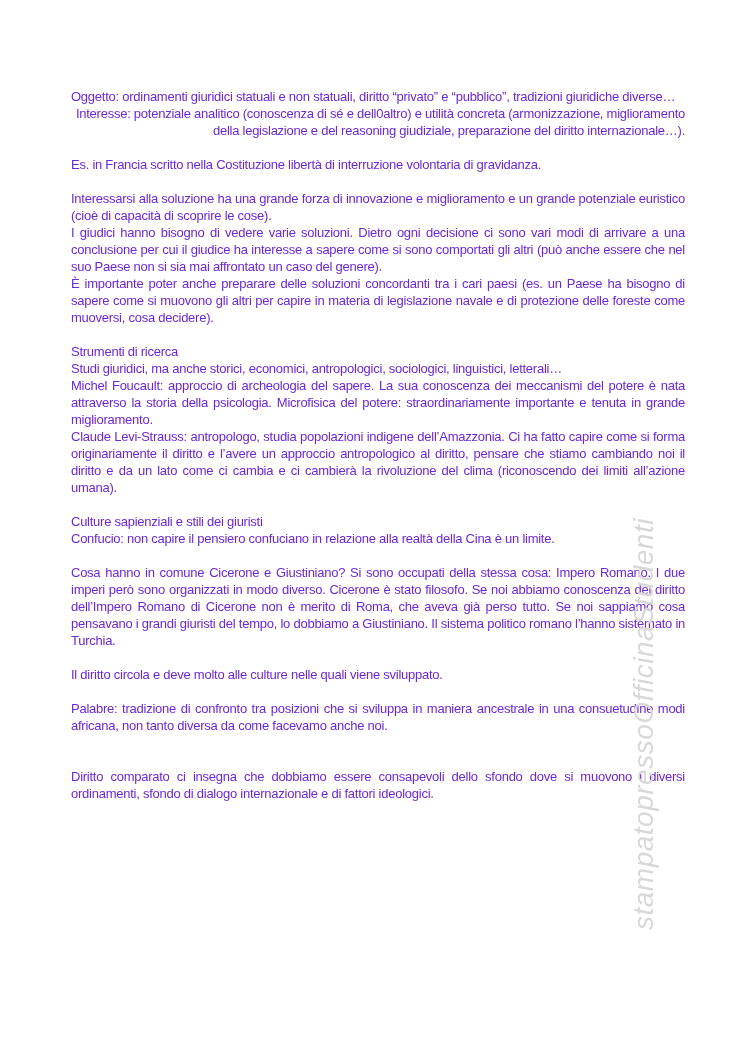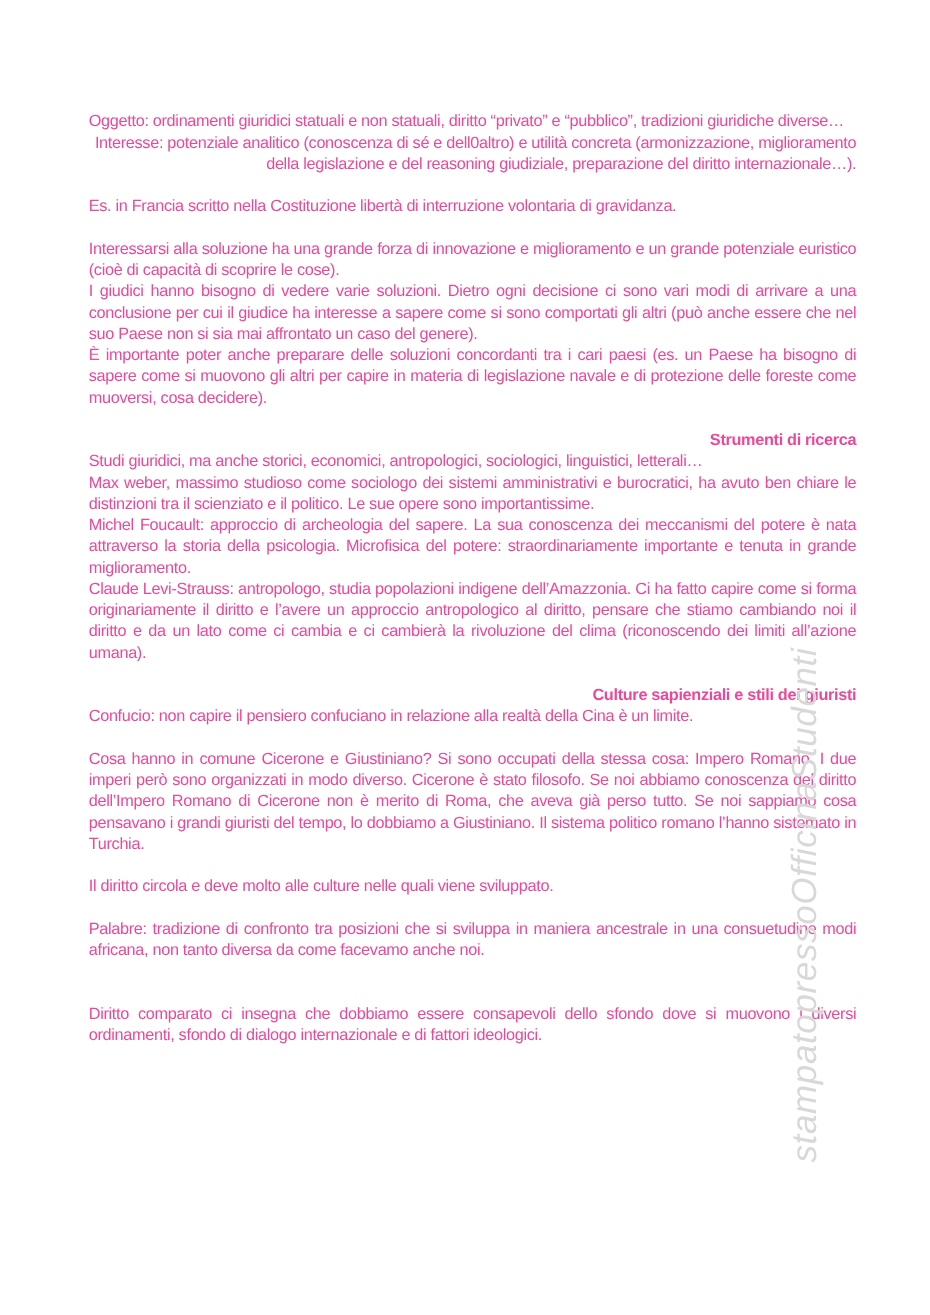--- a/index.html
+++ b/index.html
@@ -5,32 +5,31 @@
   html, body { margin: 0; padding: 0; background: #ffffff; }
   body { width: 744px; height: 1052px; position: relative; overflow: hidden; }
   .page {
     position: absolute;
     left: 71px;
     top: 88px;
     width: 614px;
     font-family: "Liberation Sans", sans-serif;
     font-size: 13px;
     line-height: 17px;
-    color: #ec4899;
+    color: #6d28d9;
     letter-spacing: -0.25px;
   }
   .page p { margin: 0; text-align: justify; }
   .page p.last-left { text-align: right; }
   .page .gap { height: 17px; }
   .page h3 {
     margin: 0;
     font-size: 13px;
-    font-weight: bold;
+    font-weight: normal;
     line-height: 17px;
-    text-align: right;
   }
   .watermark {
     position: absolute;
     left: 628px;
     top: 930px;
     transform-origin: 0 0;
     transform: rotate(-90deg);
     font-family: "Liberation Sans", sans-serif;
     font-style: italic;
     font-size: 28px;
@@ -49,21 +48,20 @@
   <div class="gap"></div>
   <p>Es. in Francia scritto nella Costituzione libertà di interruzione volontaria di gravidanza.</p>
   <div class="gap"></div>
   <p>Interessarsi alla soluzione ha una grande forza di innovazione e miglioramento e un grande potenziale euristico (cioè di capacità di scoprire le cose).</p>
   <p>I giudici hanno bisogno di vedere varie soluzioni. Dietro ogni decisione ci sono vari modi di arrivare a una conclusione per cui il giudice ha interesse a sapere come si sono comportati gli altri (può anche essere che nel suo Paese non si sia mai affrontato un caso del genere).</p>
   <p>È importante poter anche preparare delle soluzioni concordanti tra i cari paesi (es. un Paese ha bisogno di sapere come si muovono gli altri per capire in materia di legislazione navale e di protezione delle foreste come muoversi, cosa decidere).</p>
   <div class="gap"></div>
 
   <h3>Strumenti di ricerca</h3>
   <p>Studi giuridici, ma anche storici, economici, antropologici, sociologici, linguistici, letterali…</p>
-  <p>Max weber, massimo studioso come sociologo dei sistemi amministrativi e burocratici, ha avuto ben chiare le distinzioni tra il scienziato e il politico. Le sue opere sono importantissime.</p>
   <p>Michel Foucault: approccio di archeologia del sapere. La sua conoscenza dei meccanismi del potere è nata attraverso la storia della psicologia. Microfisica del potere: straordinariamente importante e tenuta in grande miglioramento.</p>
   <p>Claude Levi-Strauss: antropologo, studia popolazioni indigene dell’Amazzonia. Ci ha fatto capire come si forma originariamente il diritto e l’avere un approccio antropologico al diritto, pensare che stiamo cambiando noi il diritto e da un lato come ci cambia e ci cambierà la rivoluzione del clima (riconoscendo dei limiti all’azione umana).</p>
   <div class="gap"></div>
 
   <h3>Culture sapienziali e stili dei giuristi</h3>
   <p>Confucio: non capire il pensiero confuciano in relazione alla realtà della Cina è un limite.</p>
   <div class="gap"></div>
   <p>Cosa hanno in comune Cicerone e Giustiniano? Si sono occupati della stessa cosa: Impero Romano. I due imperi però sono organizzati in modo diverso. Cicerone è stato filosofo. Se noi abbiamo conoscenza del diritto dell’Impero Romano di Cicerone non è merito di Roma, che aveva già perso tutto. Se noi sappiamo cosa pensavano i grandi giuristi del tempo, lo dobbiamo a Giustiniano. Il sistema politico romano l’hanno sistemato in Turchia.</p>
   <div class="gap"></div>
   <p>Il diritto circola e deve molto alle culture nelle quali viene sviluppato.</p>

